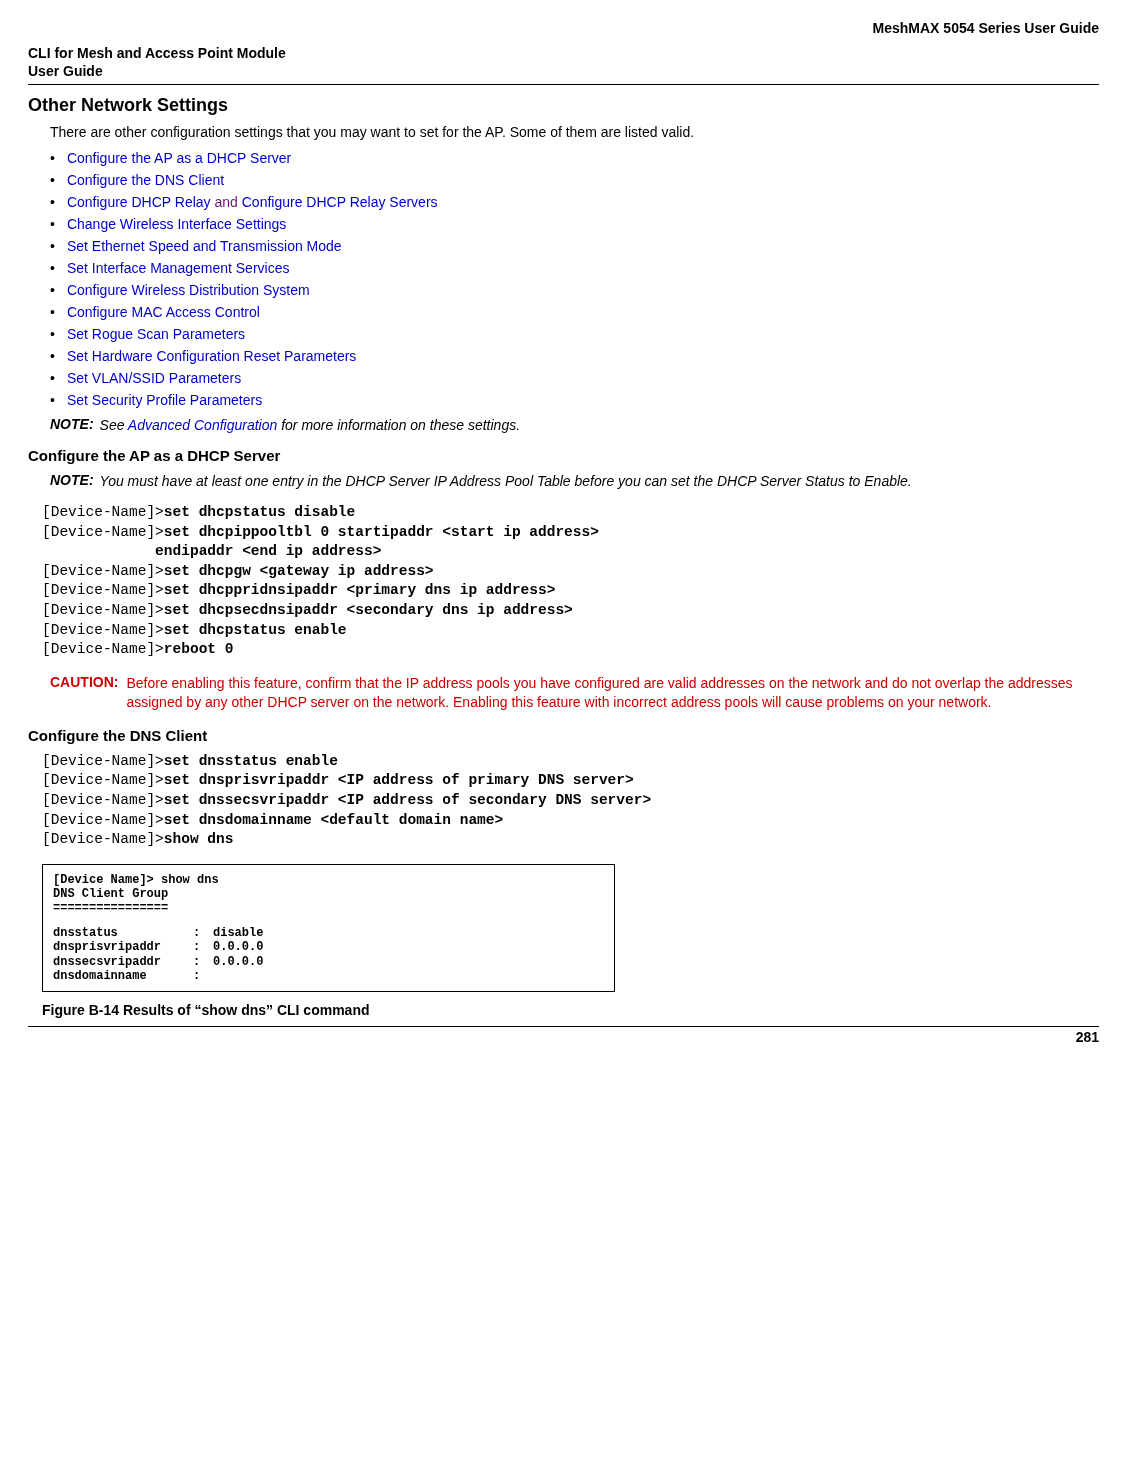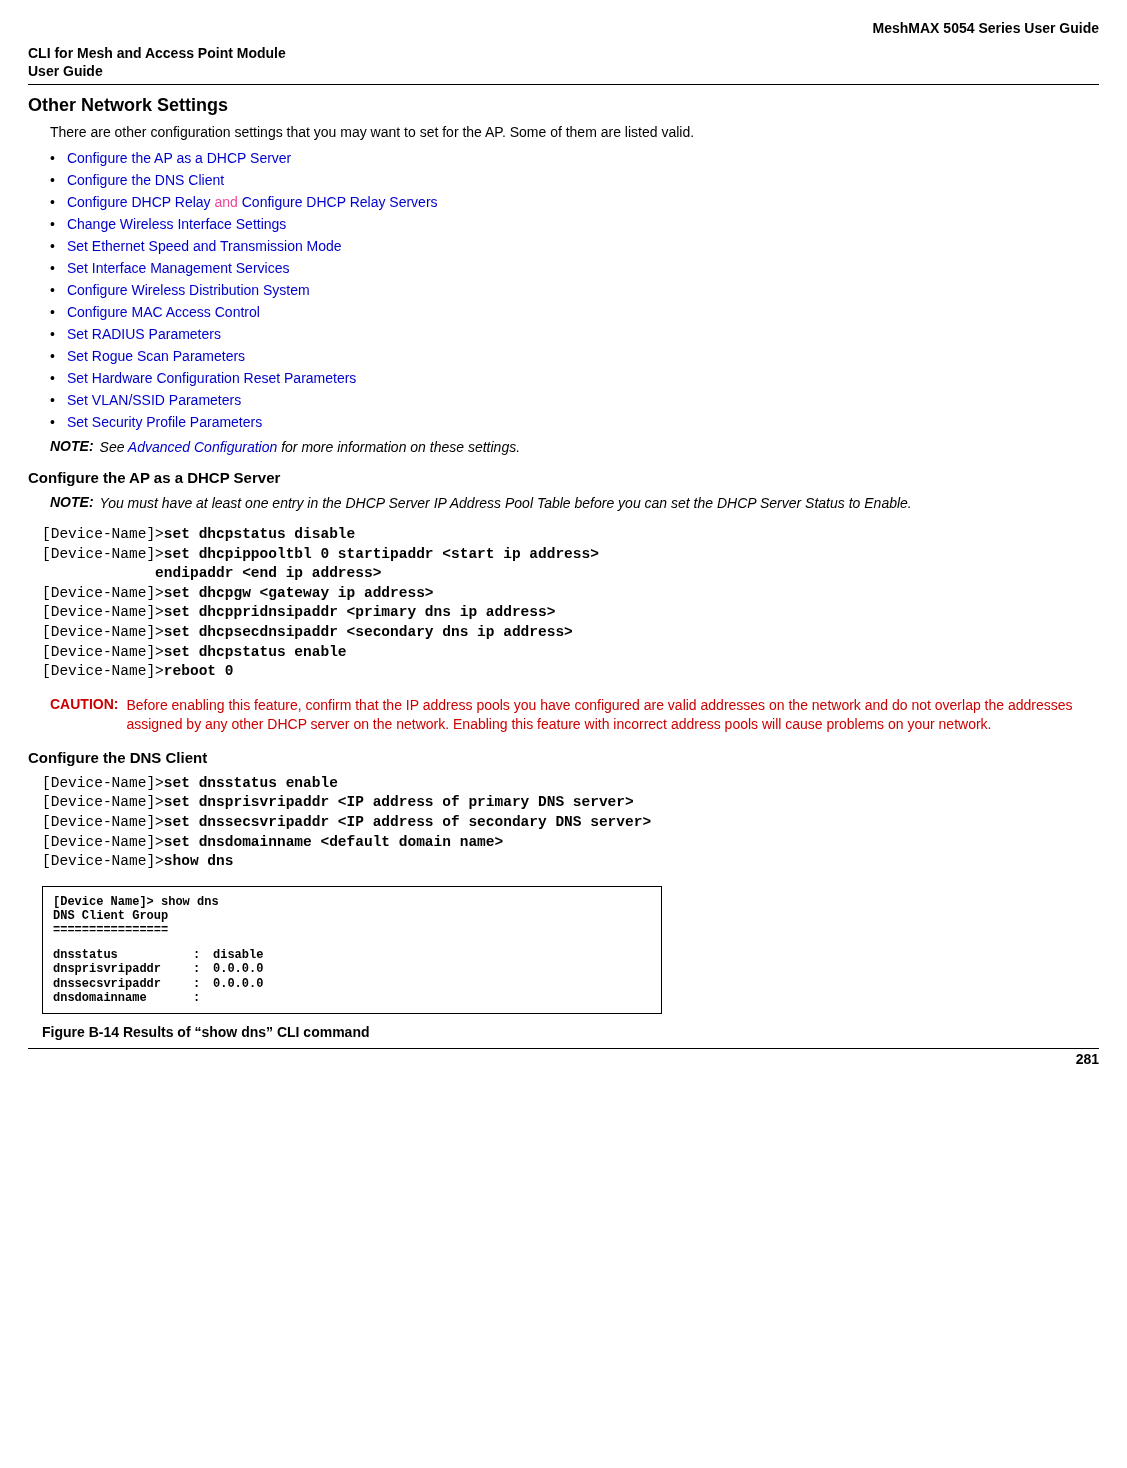--- a/index.html
+++ b/index.html
@@ -56,21 +56,21 @@
       font-size: 14px;
     }
     ul.link-list li::before {
       content: "•";
       margin-right: 12px;
     }
     .link {
       color: #0000cc;
     }
     .black {
-      color: #ec4899;
+      color: #701a75;
     }
     .note-row {
       margin-left: 22px;
       margin-bottom: 12px;
       font-size: 14px;
       font-style: italic;
       display: flex;
       align-items: flex-start;
     }
     .note-label {
@@ -114,21 +114,21 @@
       flex-shrink: 0;
     }
     .caution-text {
       line-height: 1.4;
     }
     .screenshot-box {
       border: 1px solid #000;
       padding: 8px 10px;
       margin-left: 14px;
       margin-bottom: 10px;
-      width: 620px;
+      width: 573px;
       font-family: "Courier New", monospace;
       font-size: 12px;
       font-weight: bold;
       line-height: 1.2;
     }
     .figure-caption {
       font-size: 14px;
       font-weight: bold;
       margin-left: 14px;
       margin-bottom: 8px;
@@ -172,21 +172,20 @@
 
 <ul class="link-list">
   <li><span class="link">Configure the AP as a DHCP Server</span></li>
   <li><span class="link">Configure the DNS Client</span></li>
   <li><span class="link">Configure DHCP Relay</span><span class="black"> and </span><span class="link">Configure DHCP Relay Servers</span></li>
   <li><span class="link">Change Wireless Interface Settings</span></li>
   <li><span class="link">Set Ethernet Speed and Transmission Mode</span></li>
   <li><span class="link">Set Interface Management Services</span></li>
   <li><span class="link">Configure Wireless Distribution System</span></li>
   <li><span class="link">Configure MAC Access Control</span></li>
-  <li><span class="link">Set RADIUS Parameters</span></li>
   <li><span class="link">Set Rogue Scan Parameters</span></li>
   <li><span class="link">Set Hardware Configuration Reset Parameters</span></li>
   <li><span class="link">Set VLAN/SSID Parameters</span></li>
   <li><span class="link">Set Security Profile Parameters</span></li>
 </ul>
 
 <div class="note-row">
   <span class="note-label">NOTE:</span>
   <span class="note-text"><span>See </span><span class="link">Advanced Configuration</span><span> for more information on these settings.</span></span>
 </div>

